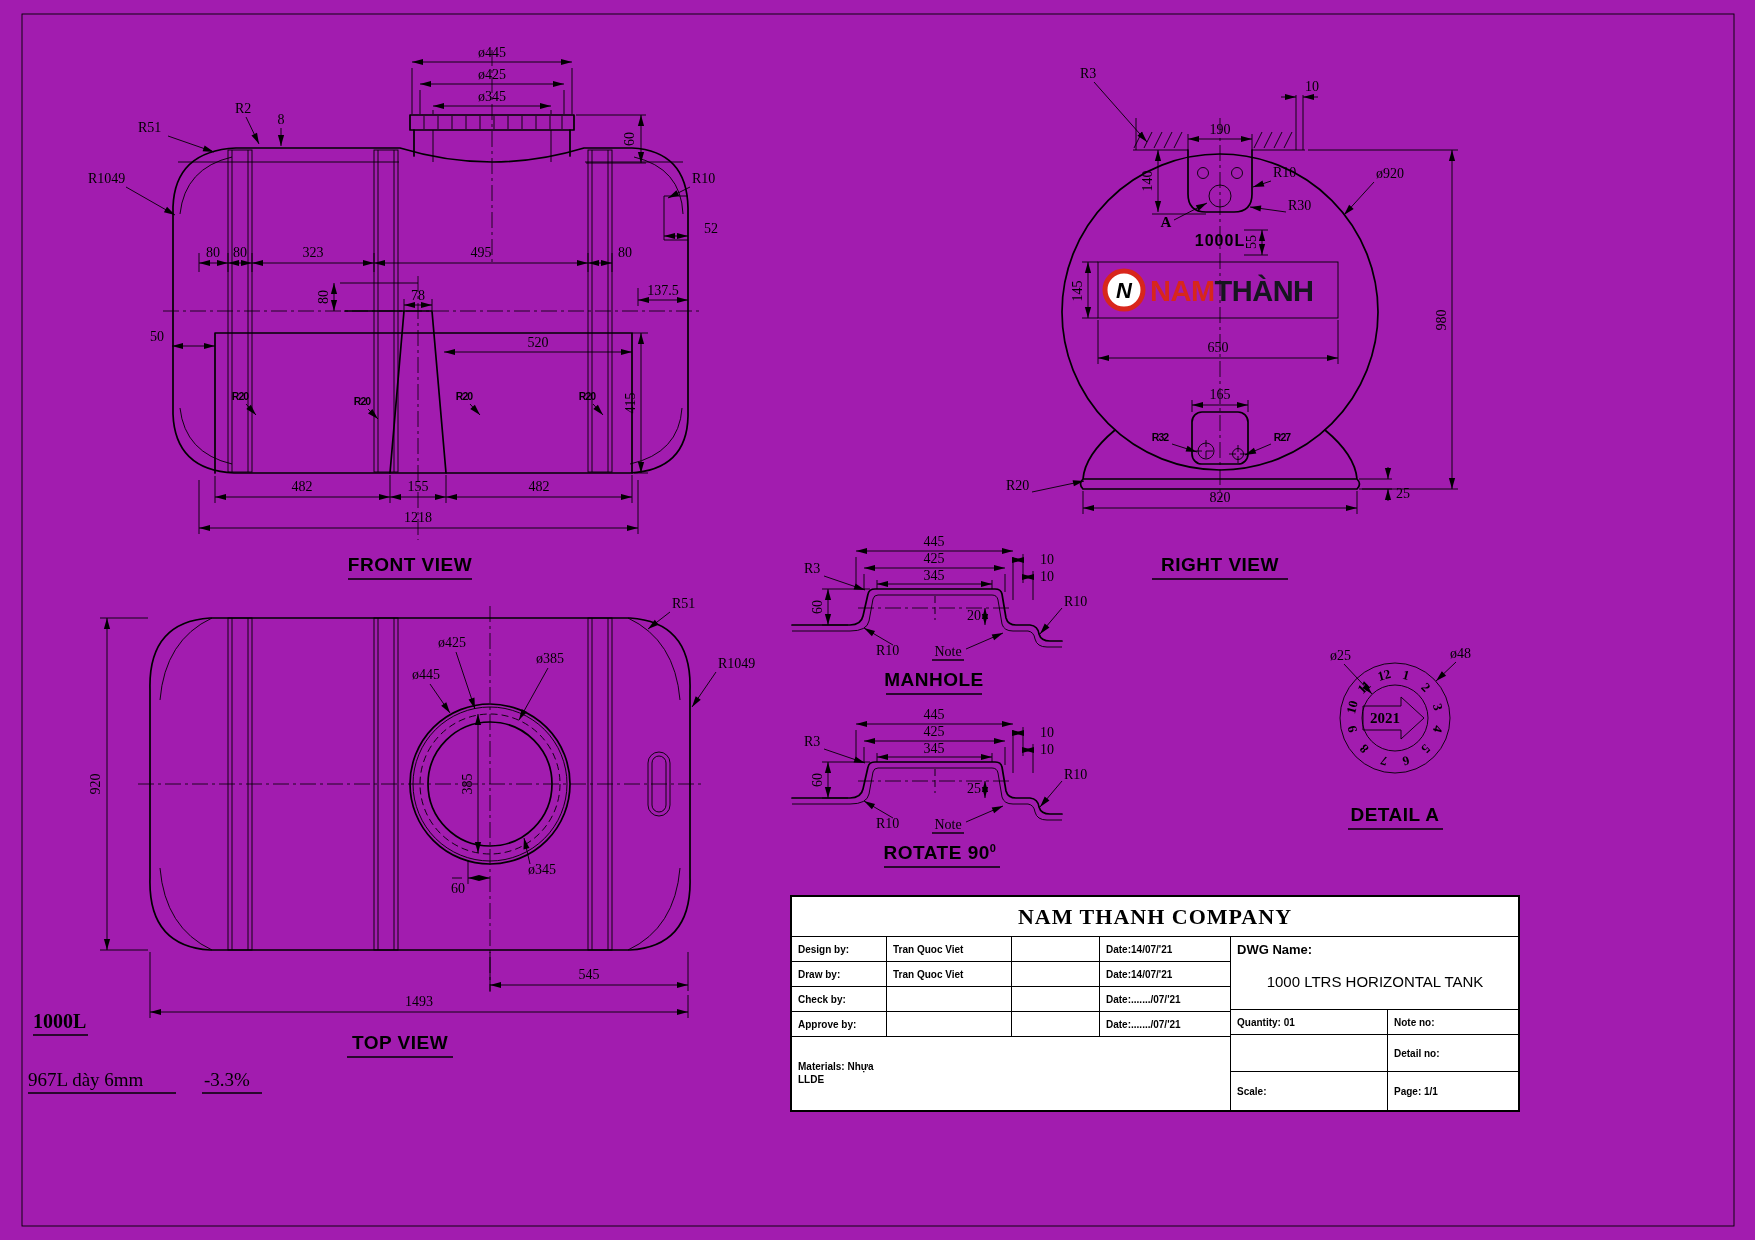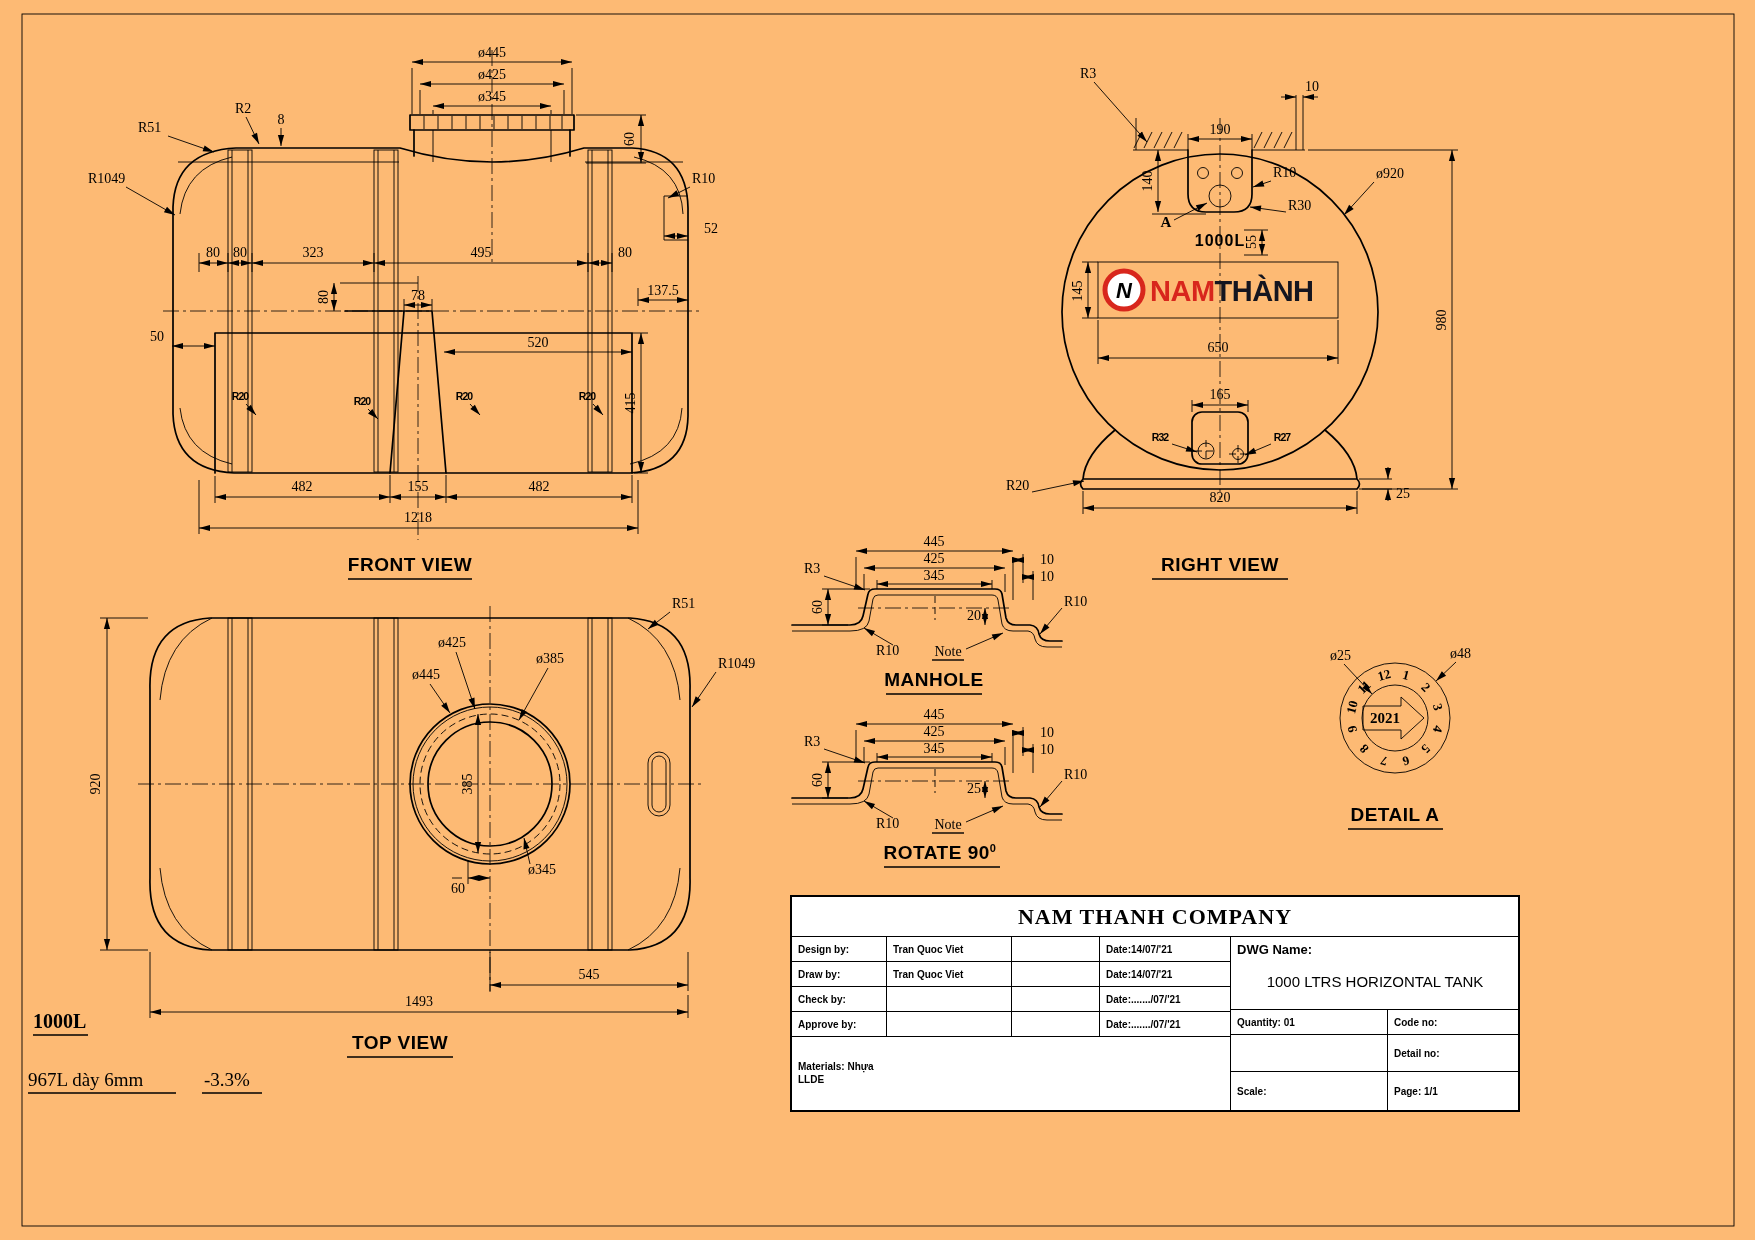--- a/index.html
+++ b/index.html
@@ -1,16 +1,16 @@
 <!DOCTYPE html>
 <html><head>
 <meta charset="utf-8">
 <style>
   html,body{margin:0;padding:0;background:#ffffff}
-  .sheet{position:relative;width:1755px;height:1240px;background:#fdba74;overflow:hidden;font-family:"Liberation Serif",serif}
+  .sheet{position:relative;width:1755px;height:1240px;background:#a21caf;overflow:hidden;font-family:"Liberation Serif",serif}
   svg{position:absolute;left:0;top:0}
   
   .o{stroke:#000;stroke-width:1.7;fill:none;stroke-linecap:round;stroke-linejoin:round}
   .t{stroke:#000;stroke-width:0.9;fill:none}
   .u{stroke:#000;stroke-width:1.4;fill:none}
   .d{stroke:#000;stroke-width:0.9;fill:none;marker-start:url(#ar);marker-end:url(#ar)}
   .le{stroke:#000;stroke-width:0.9;fill:none;marker-end:url(#ar)}
   .cl{stroke:#000;stroke-width:0.8;fill:none;stroke-dasharray:16 4 3 4}
   .dsh{stroke:#000;stroke-width:0.9;fill:none;stroke-dasharray:7 4}
   
@@ -448,21 +448,21 @@
         <div>LLDE</div>
       </div>
       <div class="c product nb">HORIZONTAL TANK</div>
     </div>
     <div class="tb-right">
       <div class="dwg">
         <div class="dwg-label">DWG Name:</div>
         <div class="dwg-name">1000 LTRS HORIZONTAL TANK</div>
       </div>
       <div class="c">Quantity: 01</div>
-      <div class="c nr">Code no:</div>
+      <div class="c nr">Note no:</div>
       <div class="c"></div>
       <div class="c nr">Detail no:</div>
       <div class="c nb">Scale:</div>
       <div class="c nr nb">Page: 1/1</div>
     </div>
   </div>
 </div>
 </div>
 
 </body></html>

